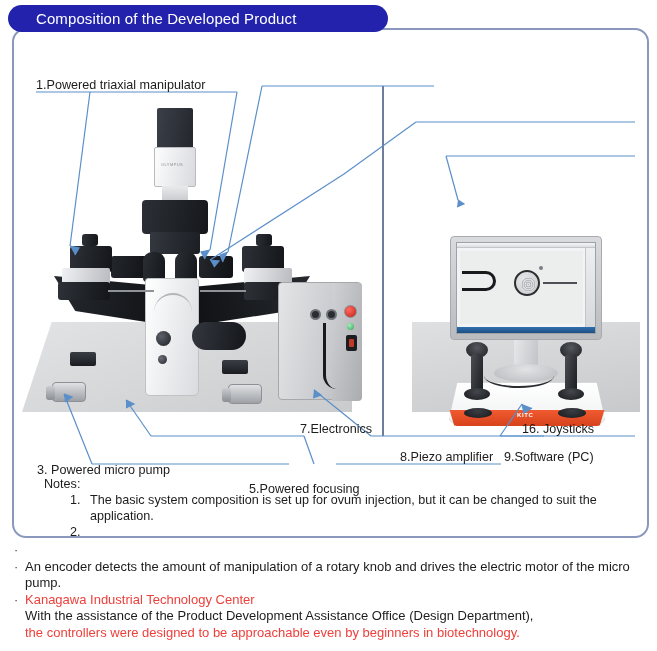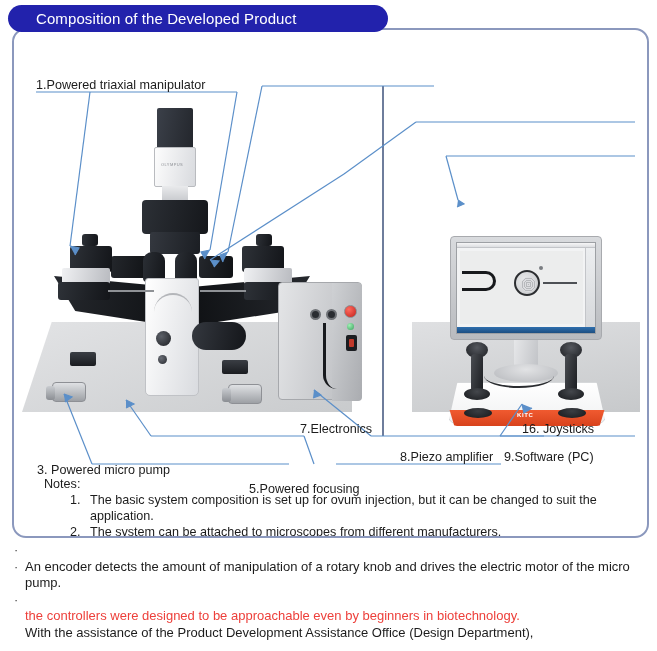--- a/index.html
+++ b/index.html
@@ -400,34 +400,34 @@
 
     <div class="notes">
       <div class="ttl">Notes:</div>
       <ol>
         <li>
           <span class="num">1.</span>
           <span>The basic system composition is set up for ovum injection, but it can be changed to suit the application.</span>
         </li>
         <li>
           <span class="num">2.</span>
-          <span>The system can be attached to microscopes from different manufacturers.</span>
         </li>
 
       </ol>
     </div>
   </div>
 
   <div class="bullets">
     <div class="row">
       <span class="dot">·</span>
     </div>
     <div class="row">
       <span class="dot">·</span>
       <span>An encoder detects the amount of manipulation of a rotary knob and drives the electric motor of the micro pump.</span>
     </div>
     <div class="row">
       <span class="dot">·</span>
+      <span class="red">Kanagawa Industrial Technology Center</span>
     </div>
+    <div class="sub">With the assistance of the Product Development Assistance Office (Design Department),</div>
     <div class="sub red">the controllers were designed to be approachable even by beginners in biotechnology.</div>
-    <div class="sub">With the assistance of the Product Development Assistance Office (Design Department),</div>
   </div>
 </div>
 
 </body></html>

